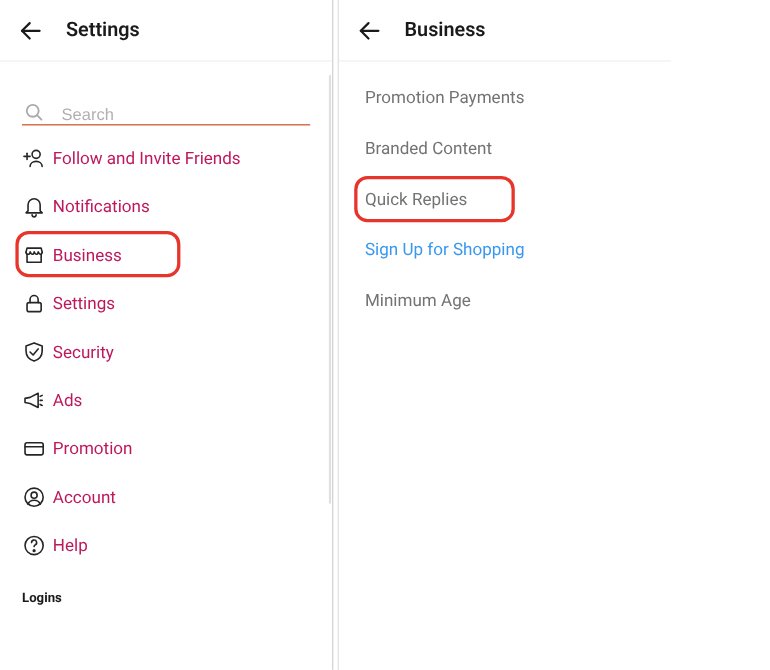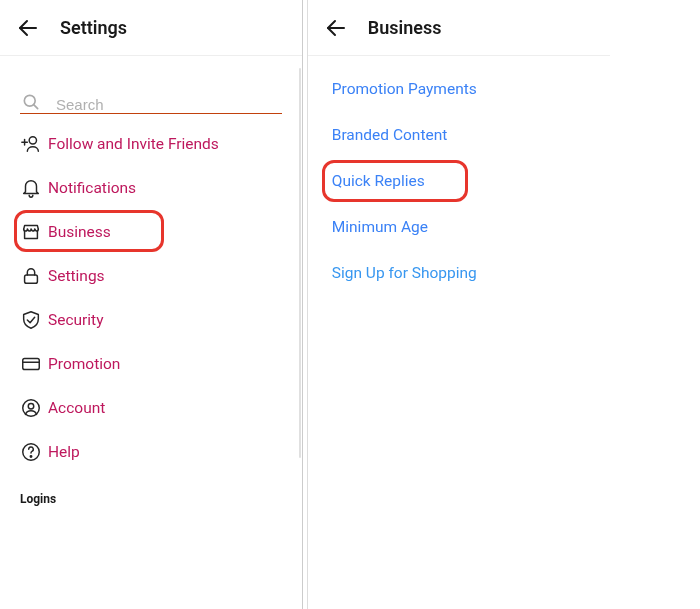--- a/index.html
+++ b/index.html
@@ -120,21 +120,21 @@
     .right-list {
       padding: 10px 0;
     }
     .right-item {
       display: flex;
       align-items: center;
       height: 46px;
       padding: 0 24px;
       cursor: pointer;
       font-size: 15.5px;
-      color: #3b82f6;
+      color: #737373;
       position: relative;
     }
     .right-item.link { color: #3897f0; }
     .hl-right {
       left: 14px;
       width: 146px;
       height: 42px;
       top: 2px;
     }
     .scroll-hint {
@@ -227,20 +227,29 @@
       <div class="item">
         <span class="icon">
           <svg width="22" height="22" viewBox="0 0 24 24" fill="none" stroke="#262626" stroke-width="1.6" stroke-linecap="round" stroke-linejoin="round">
               <path d="M12 3l8 3v5c0 5-3.5 8.5-8 10-4.5-1.5-8-5-8-10V6l8-3z"></path>
               <polyline points="8 12 11 15 16 9"></polyline>
             </svg>
         </span>
         <span class="label">Security</span>
       </div>
 
+      <div class="item">
+        <span class="icon">
+          <svg width="22" height="22" viewBox="0 0 24 24" fill="none" stroke="#262626" stroke-width="1.6" stroke-linecap="round" stroke-linejoin="round">
+              <path d="M3 10v4l5 1 8 4V5l-8 4-5 1z"></path>
+              <path d="M18 8l2-1M18 12h2M18 16l2 1"></path>
+            </svg>
+        </span>
+        <span class="label">Ads</span>
+      </div>
 
       <div class="item">
         <span class="icon">
           <svg width="22" height="22" viewBox="0 0 24 24" fill="none" stroke="#262626" stroke-width="1.6" stroke-linecap="round" stroke-linejoin="round">
               <rect x="3" y="6" width="18" height="12" rx="2"></rect>
               <line x1="3" y1="10" x2="21" y2="10"></line>
             </svg>
         </span>
         <span class="label">Promotion</span>
       </div>
@@ -297,24 +306,24 @@
         <span>Branded Content</span>
       </div>
 
       <div class="item-wrap">
         <div class="highlight hl-right"></div>
         <div class="right-item">
           <span>Quick Replies</span>
         </div>
       </div>
 
+      <div class="right-item link">
+        <span>Sign Up for Shopping</span>
+      </div>
+
       <div class="right-item">
         <span>Minimum Age</span>
       </div>
 
-      <div class="right-item link">
-        <span>Sign Up for Shopping</span>
-      </div>
-
     </div>
   </div>
 
 </div>
 
 </body></html>

